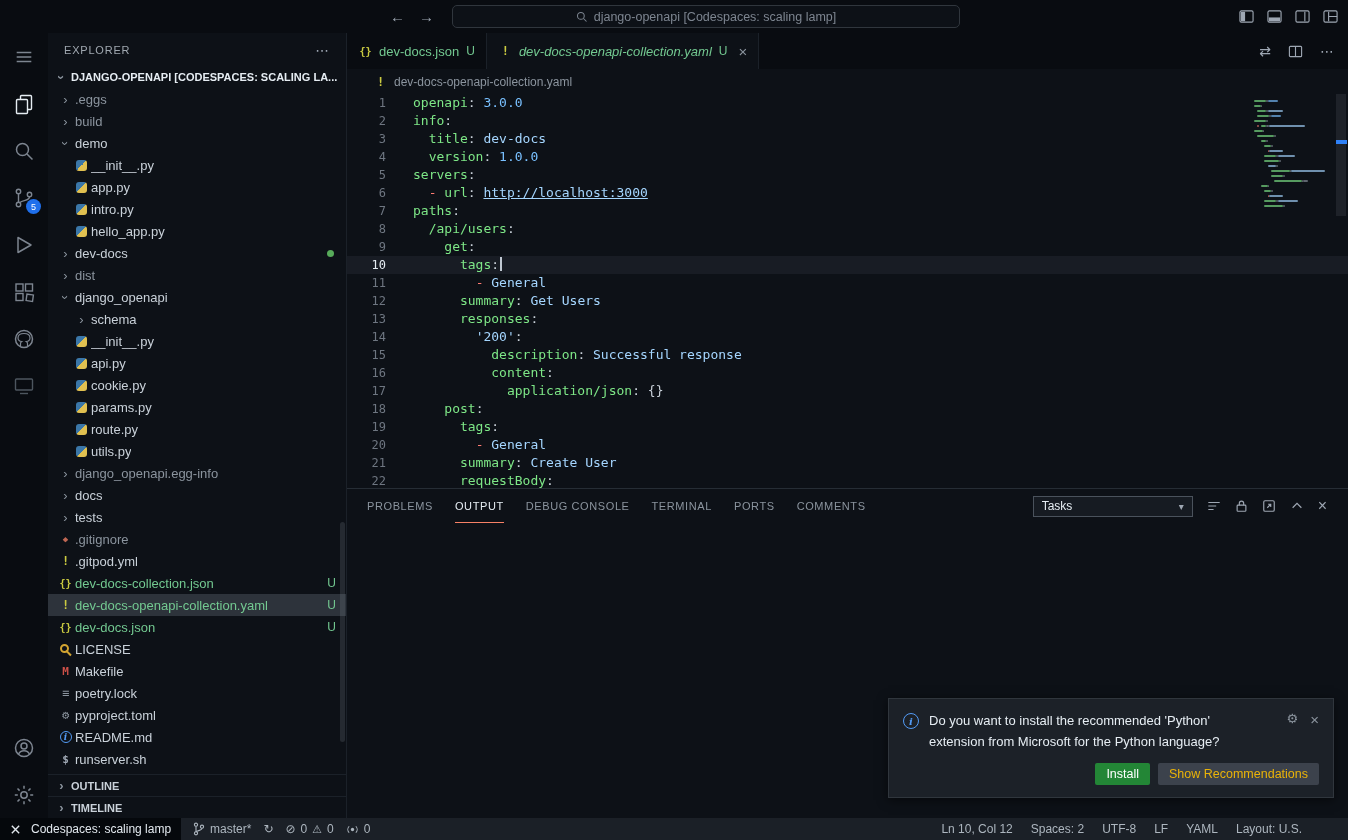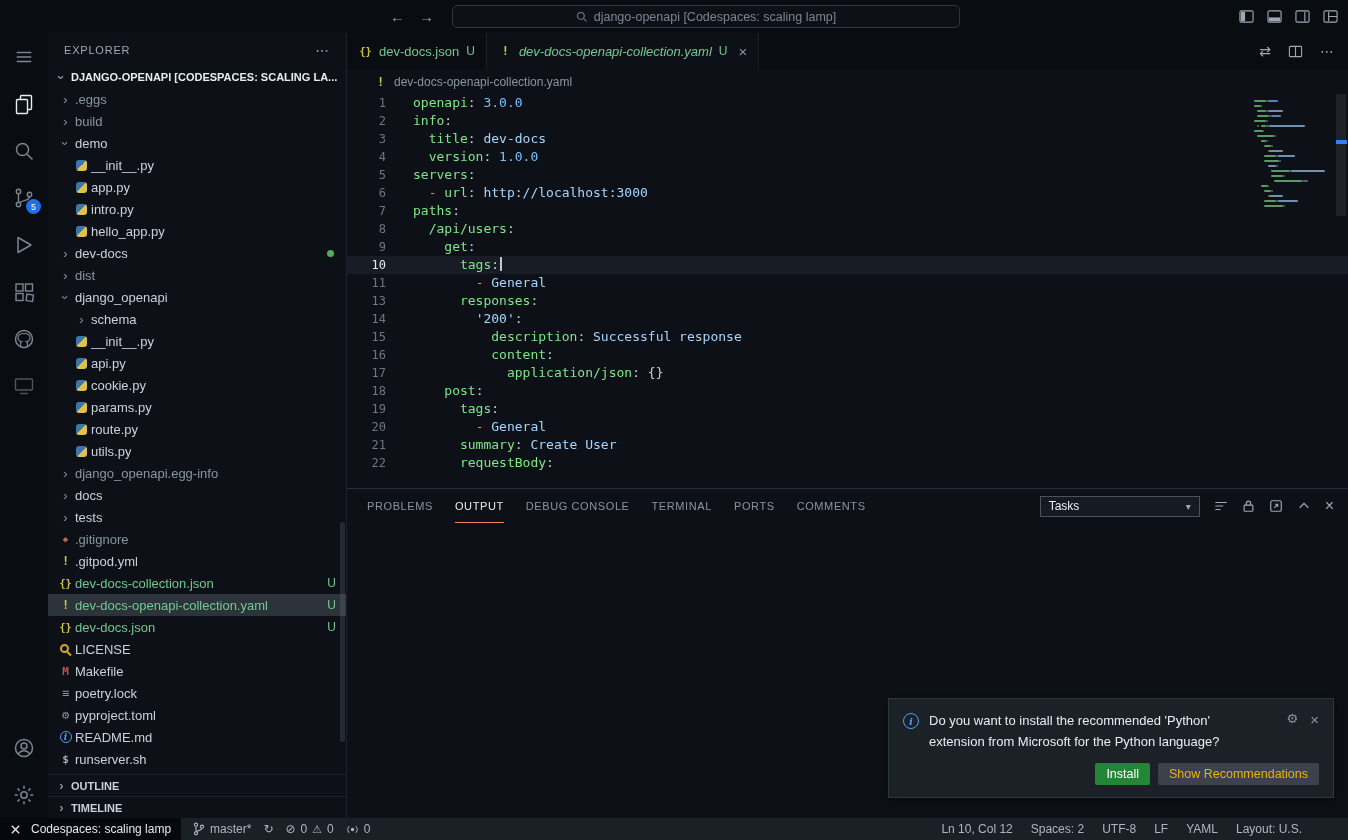--- a/index.html
+++ b/index.html
@@ -71,36 +71,36 @@
   .breadcrumb .fic{height:12px}
 
   
   .codearea{position:absolute;left:347px;top:94px;right:0;height:394px;background:var(--bg);overflow:hidden;font-family:"DejaVu Sans Mono",monospace;font-size:13px}
   .cl{display:flex;height:18px;line-height:18px;white-space:pre}
   .cl.active{background:rgba(110,118,129,.12)}
   .ln{width:66px;flex:none;text-align:right;padding-right:27px;color:#6e7681;font-size:12px}
   .cl.active .ln{color:#e6edf3}
   .tk-key{color:var(--key)} .tk-str{color:var(--str)} .tk-num{color:var(--num)}
   .tk-dash{color:var(--dash)} .tk-p{color:#c9d1d9}
-  .tk-link{color:var(--str);}
+  .tk-link{color:var(--str);text-decoration:underline}
   .cursor{display:inline-block;width:0;border-left:2px solid #bfc7d1;height:14px;vertical-align:-2px;margin-left:1px}
   .minimap{position:absolute;right:16px;top:6px;width:78px}
   .mrow{display:flex;height:2px;margin-bottom:3px}
   .msp{height:2px;flex:none}
   .mseg{height:2px;border-radius:1px;opacity:.65;flex:none}
   .ruler{position:absolute;right:0;top:0;width:14px;bottom:0}
   .rthumb{position:absolute;right:2px;top:0;width:10px;height:122px;background:rgba(110,118,129,.18)}
   .rmark{position:absolute;right:1px;top:46px;width:11px;height:4px;background:#2f81f7}
 
   
   .panel{position:absolute;left:347px;top:488px;right:0;bottom:22px;background:var(--bg);border-top:1px solid #262d35}
   .pheader{height:34px;display:flex;align-items:center;padding-left:20px}
   .ptab{font-size:11px;letter-spacing:.6px;color:#8b949e;margin-right:22px;height:34px;display:flex;align-items:center;border-bottom:1px solid transparent;cursor:pointer}
   .ptab.active{color:#e6edf3;border-bottom-color:#f78166}
-  .pcontrols{margin-left:auto;display:flex;align-items:center;gap:14px;padding-right:14px;color:#9ea7b3}
+  .pcontrols{margin-left:auto;display:flex;align-items:center;gap:14px;padding-right:21px;color:#9ea7b3}
   .pselect{width:160px;height:21px;border:1px solid #4a525c;background:#161b22;display:flex;align-items:center;padding:0 8px;font-size:12px;color:#e6edf3;cursor:pointer}
   .pselect .arrow{margin-left:auto;font-size:10px;color:#9ea7b3}
   .picon{font-size:14px;cursor:pointer}
 
   
   .statusbar{position:absolute;left:0;bottom:0;width:1348px;height:22px;background:#1b2027;display:flex;align-items:center;font-size:12px;color:#adb6bf}
   .sremote{height:100%;display:flex;align-items:center;gap:10px;padding:0 10px;background:#05080c;color:#e2e8ee;cursor:pointer}
   .sitem{display:flex;align-items:center;gap:5px;margin-left:12px;cursor:pointer}
   .sitem .ic{font-size:12px;line-height:1}
   .sright{margin-left:auto;display:flex;gap:18px;padding-right:46px}
@@ -475,20 +475,21 @@
       <div class="cl"><span class="ln">2</span><span class="ct"><span class="tk-key">info</span><span class="tk-p">:</span></span></div>
       <div class="cl"><span class="ln">3</span><span class="ct"><span class="tk-p">  </span><span class="tk-key">title</span><span class="tk-p">:</span><span class="tk-str"> dev-docs</span></span></div>
       <div class="cl"><span class="ln">4</span><span class="ct"><span class="tk-p">  </span><span class="tk-key">version</span><span class="tk-p">:</span><span class="tk-num"> 1.0.0</span></span></div>
       <div class="cl"><span class="ln">5</span><span class="ct"><span class="tk-key">servers</span><span class="tk-p">:</span></span></div>
       <div class="cl"><span class="ln">6</span><span class="ct"><span class="tk-p">  </span><span class="tk-dash">-</span><span class="tk-p"> </span><span class="tk-key">url</span><span class="tk-p">: </span><span class="tk-link">http://localhost:3000</span></span></div>
       <div class="cl"><span class="ln">7</span><span class="ct"><span class="tk-key">paths</span><span class="tk-p">:</span></span></div>
       <div class="cl"><span class="ln">8</span><span class="ct"><span class="tk-p">  </span><span class="tk-key">/api/users</span><span class="tk-p">:</span></span></div>
       <div class="cl"><span class="ln">9</span><span class="ct"><span class="tk-p">    </span><span class="tk-key">get</span><span class="tk-p">:</span></span></div>
       <div class="cl active"><span class="ln">10</span><span class="ct"><span class="tk-p">      </span><span class="tk-key">tags</span><span class="tk-p">:</span><span class="cursor"></span></span></div>
       <div class="cl"><span class="ln">11</span><span class="ct"><span class="tk-p">        </span><span class="tk-dash">-</span><span class="tk-str"> General</span></span></div>
+      <div class="cl"><span class="ln">12</span><span class="ct"><span class="tk-p">      </span><span class="tk-key">summary</span><span class="tk-p">:</span><span class="tk-str"> Get Users</span></span></div>
       <div class="cl"><span class="ln">13</span><span class="ct"><span class="tk-p">      </span><span class="tk-key">responses</span><span class="tk-p">:</span></span></div>
       <div class="cl"><span class="ln">14</span><span class="ct"><span class="tk-p">        </span><span class="tk-str">'200'</span><span class="tk-p">:</span></span></div>
       <div class="cl"><span class="ln">15</span><span class="ct"><span class="tk-p">          </span><span class="tk-key">description</span><span class="tk-p">:</span><span class="tk-str"> Successful response</span></span></div>
       <div class="cl"><span class="ln">16</span><span class="ct"><span class="tk-p">          </span><span class="tk-key">content</span><span class="tk-p">:</span></span></div>
       <div class="cl"><span class="ln">17</span><span class="ct"><span class="tk-p">            </span><span class="tk-key">application/json</span><span class="tk-p">:</span><span class="tk-p"> {}</span></span></div>
       <div class="cl"><span class="ln">18</span><span class="ct"><span class="tk-p">    </span><span class="tk-key">post</span><span class="tk-p">:</span></span></div>
       <div class="cl"><span class="ln">19</span><span class="ct"><span class="tk-p">      </span><span class="tk-key">tags</span><span class="tk-p">:</span></span></div>
       <div class="cl"><span class="ln">20</span><span class="ct"><span class="tk-p">        </span><span class="tk-dash">-</span><span class="tk-str"> General</span></span></div>
       <div class="cl"><span class="ln">21</span><span class="ct"><span class="tk-p">      </span><span class="tk-key">summary</span><span class="tk-p">:</span><span class="tk-str"> Create User</span></span></div>
       <div class="cl"><span class="ln">22</span><span class="ct"><span class="tk-p">      </span><span class="tk-key">requestBody</span><span class="tk-p">:</span></span></div>

